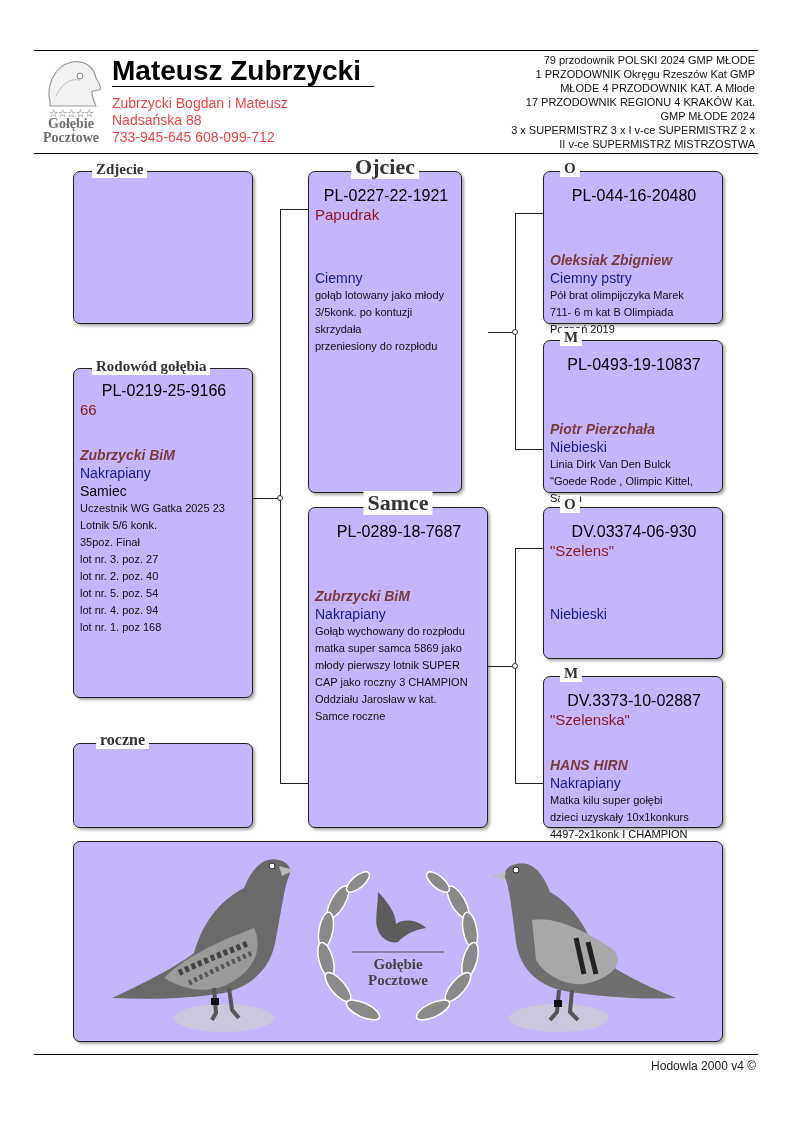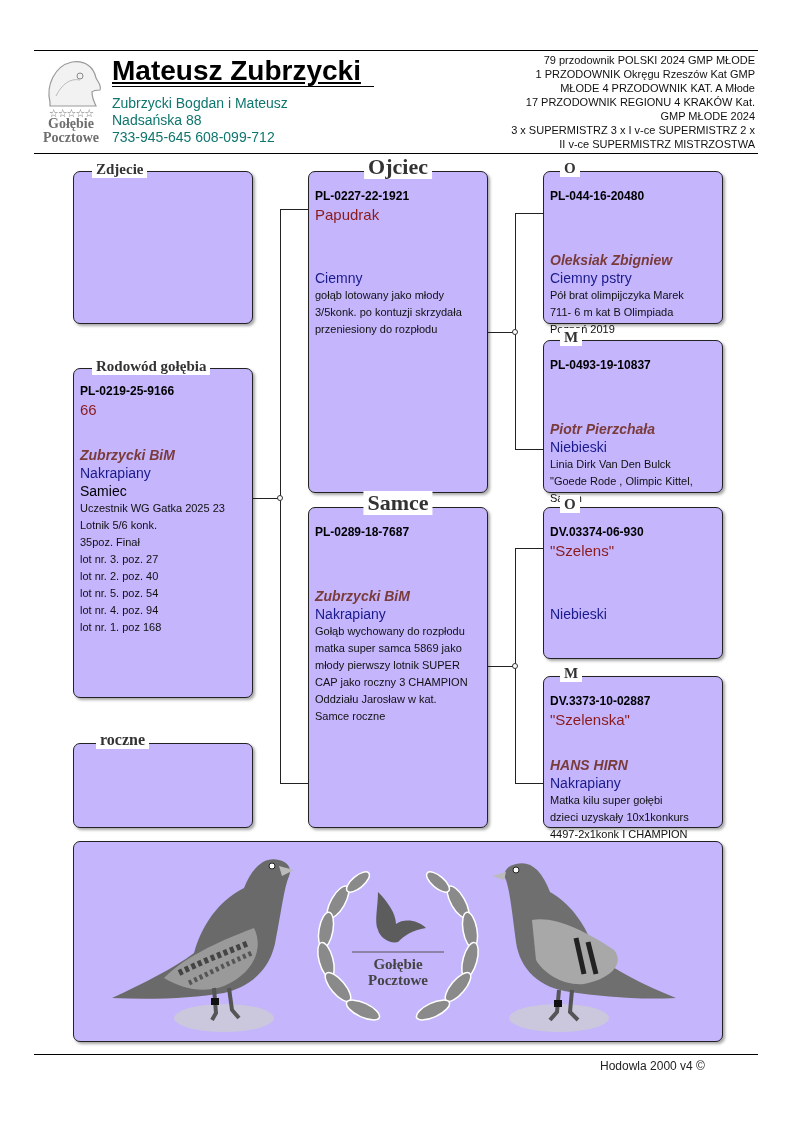--- a/index.html
+++ b/index.html
@@ -7,48 +7,48 @@
          font-family:"Liberation Sans", sans-serif; color:#000; }
   .abs { position:absolute; }
 
   
   .hr-top { left:34px; top:50px; width:724px; height:1px; background:#000; }
   .hr-mid { left:34px; top:153px; width:724px; height:1px; background:#000; }
   .logo { left:36px; top:56px; width:70px; height:92px; }
   .logo-stars { left:38px; top:107px; width:66px; font-size:11px; color:#777; letter-spacing:-1px; text-align:center; font-family:"DejaVu Sans", sans-serif; }
   .logo-t1 { left:36px; top:117px; width:70px; text-align:center; font-family:"Liberation Serif", serif; font-weight:bold; font-size:14px; color:#6e6e6e; line-height:14px; }
   .logo-t2 { left:36px; top:131px; width:70px; text-align:center; font-family:"Liberation Serif", serif; font-weight:bold; font-size:14px; color:#6e6e6e; line-height:14px; }
-  .owner-name { left:112px; top:54px; font-size:28px; font-weight:bold; line-height:34px;text-decoration:underline; }
+  .owner-name { left:112px; top:54px; font-size:28px; font-weight:bold; line-height:34px; }
   .owner-underline { left:112px; top:86px; width:262px; height:1px; background:#000; }
-  .owner-line { left:112px; font-size:14px; line-height:17px; color:#0f766e; }
+  .owner-line { left:112px; font-size:14px; line-height:17px; color:#ef4444; }
   .achievements { left:470px; top:53px; width:285px; text-align:right; font-size:11px; line-height:14px; color:#111; white-space:pre-line; }
 
   
   .box { position:absolute; border:1.5px solid #222; border-radius:7px; background:#c4b5fd;
          box-shadow:2px 2px 3px rgba(0,0,0,0.35); box-sizing:border-box; }
   .legend { position:absolute; top:-12px; background:#fff; padding:0 4px;
             font-family:"Liberation Serif", serif; font-weight:bold; color:#333; line-height:18px; white-space:nowrap; }
   .legend.small { font-size:15px; left:18px; }
   .legend.big { font-size:22px; top:-17px; left:50%; transform:translateX(-50%); line-height:24px; color:#333; }
   .legend.tiny { font-size:16px; left:22px; top:-13px; }
   .content { position:absolute; left:6px; top:14px; right:4px; }
-  .ring { font-size:12px; font-weight:bold; line-height:20px; color:#000; }
+  .ring { font-size:16px; font-weight:normal; line-height:20px; color:#000;text-align:center; }
   .nm { font-size:15px; line-height:18px; color:#8b1a1a; min-height:18px; }
   .breeder { font-size:14px; line-height:18px; color:#7a3b3b; font-weight:bold; font-style:italic; min-height:18px;margin-top:27px; }
   .color { font-size:14px; line-height:18px; color:#1a1a8c; min-height:18px; }
   .sex { font-size:14px; line-height:18px; color:#000; }
   .notes { font-size:11px; line-height:17px; color:#111; white-space:pre-line; }
 
   
   .ln { position:absolute; background:#222; }
   .dot { position:absolute; width:6px; height:6px; border:1px solid #333; border-radius:50%; background:#fff; box-sizing:border-box; }
 
   
   .hr-foot { left:34px; top:1054px; width:724px; height:1px; background:#000; }
-  .footer { left:600px; top:1059px; width:156px; text-align:left; font-size:12px; color:#222; }
+  .footer { left:600px; top:1059px; width:156px; text-align:right; font-size:12px; color:#222; }
 </style>
 </head>
 <body>
 
 <div class="abs hr-top"></div>
 
 <svg class="abs logo" viewBox="0 0 70 92">
   <path d="M14 46 C10 30 18 10 36 6 C50 4 58 12 60 22 C62 26 66 30 64 34 C60 34 58 34 56 36 C56 42 58 46 60 50 L14 50 Z" fill="#f2f2f2" stroke="#999" stroke-width="1.2"></path>
   <circle cx="44" cy="20" r="3" fill="none" stroke="#888"></circle>
   <path d="M20 40 C26 28 34 22 44 24" fill="none" stroke="#bbb"></path>
@@ -92,21 +92,21 @@
 lot nr. 5. poz. 54
 lot nr. 4. poz. 94
 lot nr. 1. poz 168</div>
   </div>
 </div>
 
 <div class="box" style="left:73px; top:743px; width:180px; height:85px;">
   <div class="legend tiny">roczne</div>
 </div>
 
-<div class="box" style="left:308px; top:171px; width:180px; height:322px;">
+<div class="box" style="left:308px; top:171px; width:154px; height:322px;">
   <div class="legend big">Ojciec</div>
   <div class="content" style="top:14px;">
     <div class="ring">PL-0227-22-1921</div>
     <div class="nm">Papudrak</div>
     <div class="breeder"></div>
     <div class="color">Ciemny</div>
     <div class="notes">gołąb lotowany jako młody
 3/5konk. po kontuzji skrzydała
 przeniesiony do rozpłodu</div>
   </div>

